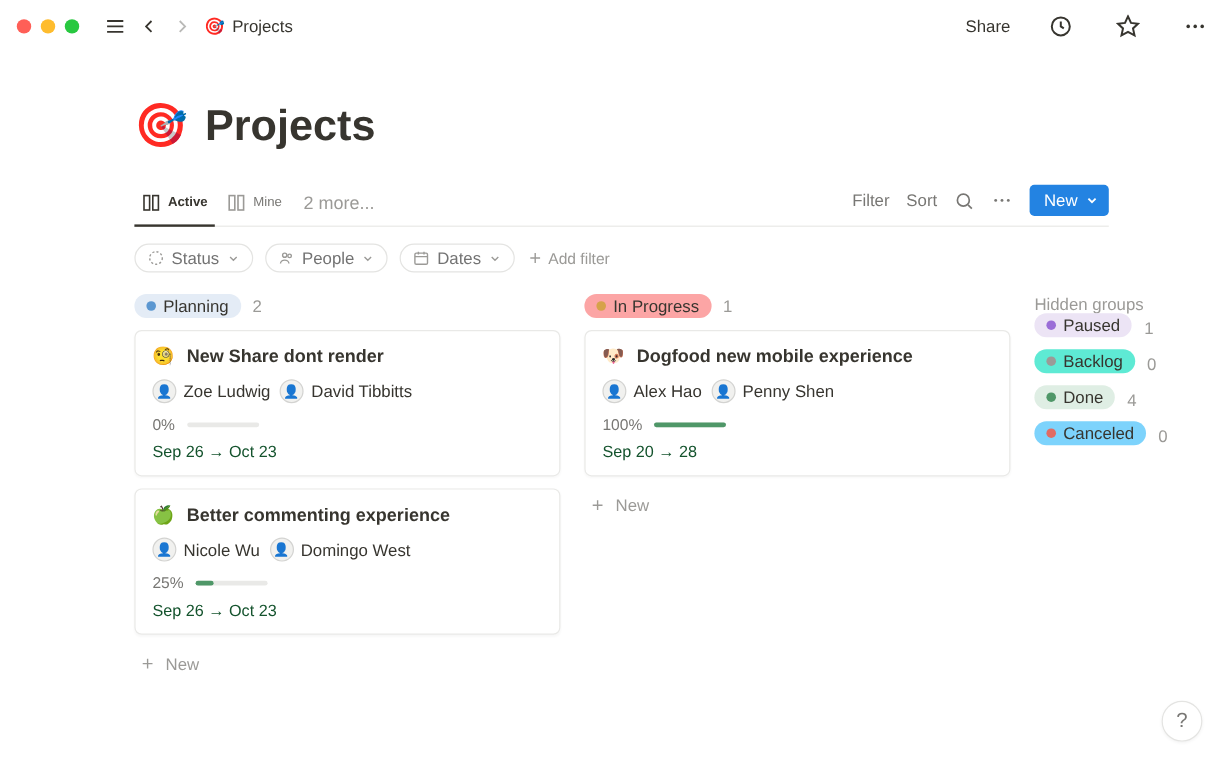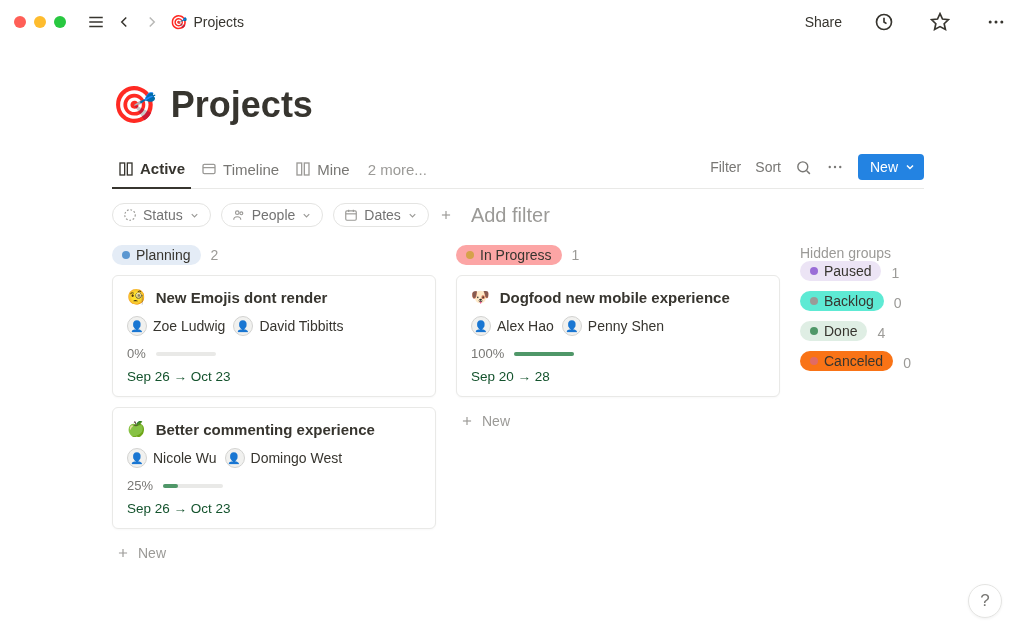--- a/index.html
+++ b/index.html
@@ -12,32 +12,32 @@
 .icon-btn.dim { color: #b9b9b7; }
 .breadcrumb { display: flex; align-items: center; gap: 6px; font-size: 14px; margin-left: 4px; }
 .spacer { flex: 1; }
 .top-actions { display: flex; align-items: center; gap: 28px; }
 .share { font-size: 14px; }
 .content { padding: 20px 100px 0 112px; }
 .page-title { display: flex; align-items: center; gap: 14px; margin-top: 20px; margin-bottom: 28px; }
 .page-title .emj { font-size: 36px; }
 .page-title h1 { font-size: 36px; font-weight: 700; }
 .viewbar { display: flex; align-items: center; border-bottom: 1px solid #e9e9e7; gap: 4px; }
-.tab { display: flex; align-items: center; gap: 6px; padding: 6px 6px 10px; color: #787774; font-size: 15px; cursor: pointer; }
+.tab { display: flex; align-items: center; gap: 6px; padding: 6px 6px 10px; color: #787774; font-size: 11px; cursor: pointer; }
 .tab.active { color: #37352f; font-weight: 600; border-bottom: 2px solid #37352f; margin-bottom: -1px; }
 .tab svg { color: #9b9a97; }
 .tab.active svg { color: #37352f; }
 .more-views { color: #9b9a97; font-size: 15px; padding: 6px 8px 10px; }
 .view-actions { display: flex; align-items: center; gap: 14px; color: #787774; font-size: 14px; padding-bottom: 8px; margin-left: 21px; }
 .new-btn { background: #2383e2; color: #fff; border-radius: 4px; padding: 5px 8px 5px 12px; font-size: 14px; font-weight: 500; display: flex; align-items: center; gap: 6px; }
 .filters { display: flex; align-items: center; gap: 10px; padding: 14px 0 18px; }
 .pill { border: 1px solid #e4e4e2; border-radius: 16px; padding: 3px 10px; display: flex; align-items: center; gap: 6px; color: #737373; font-size: 14px; cursor: pointer; }
-.addf { color: #9b9a97; font-size: 20px; display: flex; align-items: center; gap: 18px; cursor: pointer; }
+.addf { color: #9b9a97; font-size: 13px; display: flex; align-items: center; gap: 4px; cursor: pointer; }
 .board { display: flex; gap: 20px; align-items: flex-start; }
-.col { width: 324px; flex-shrink: 0; }
+.col { width: 355px; flex-shrink: 0; }
 .col-head { display: flex; align-items: center; gap: 10px; margin-bottom: 10px; }
 .tag { display: inline-flex; align-items: center; gap: 6px; padding: 2px 10px; border-radius: 12px; font-size: 14px; }
 .tag .bdot { width: 8px; height: 8px; border-radius: 50%; }
 .count { color: #9b9a97; font-size: 14px; }
 .card { border: 1px solid #e9e9e7; border-radius: 6px; padding: 12px 14px; margin-bottom: 10px; background: #fff; box-shadow: 0 1px 2px rgba(15,15,15,0.03); }
 .card-title { display: flex; align-items: center; gap: 10px; font-weight: 600; font-size: 15px; margin-bottom: 10px; }
 .people { display: flex; align-items: center; gap: 8px; font-size: 14px; color: #37352f; margin-bottom: 10px; flex-wrap: wrap; }
 .person { display: flex; align-items: center; gap: 6px; }
 .av { width: 20px; height: 20px; border-radius: 50%; background: #f1f1ef; border: 1px solid #d3d3d1; display: flex; align-items: center; justify-content: center; font-size: 11px; }
 .prog { display: flex; align-items: center; gap: 10px; font-size: 13px; color: #787774; margin-bottom: 8px; }
@@ -114,27 +114,20 @@
   <div class="viewbar">
     <div class="tab active">
       <svg width="16" height="16" viewBox="0 0 24 24" stroke="currentColor" stroke-width="2" fill="none">
           <rect x="3" y="3" width="7" height="18"></rect>
           <rect x="14" y="3" width="7" height="18"></rect>
         </svg>
       <span>Active</span>
     </div>
     <div class="tab">
       <svg width="16" height="16" viewBox="0 0 24 24" stroke="currentColor" stroke-width="2" fill="none">
-          <rect x="3" y="5" width="18" height="14" rx="2"></rect>
-          <line x1="3" y1="10" x2="21" y2="10"></line>
-        </svg>
-      <span>Timeline</span>
-    </div>
-    <div class="tab">
-      <svg width="16" height="16" viewBox="0 0 24 24" stroke="currentColor" stroke-width="2" fill="none">
           <rect x="3" y="3" width="7" height="18"></rect>
           <rect x="14" y="3" width="7" height="18"></rect>
         </svg>
       <span>Mine</span>
     </div>
     <span class="more-views">2 more...</span>
     <div class="spacer"></div>
     <div class="view-actions">
       <span>Filter</span>
       <span>Sort</span>
@@ -207,21 +200,21 @@
         <div class="col-head">
           <span class="tag" style="background:#e4ecf6">
             <span class="bdot" style="background:#5b97d1"></span>
             <span>Planning</span>
           </span>
           <span class="count">2</span>
         </div>
         <div class="card">
       <div class="card-title">
             <span>🧐</span>
-            <span>New Emojis dont  render</span>
+            <span>New Share dont  render</span>
           </div>
       <div class="people">
             <span class="person">
               <span class="av">👤</span>
               <span>Zoe Ludwig</span>
             </span>
             <span class="person">
               <span class="av">👤</span>
               <span>David Tibbitts</span>
             </span>
@@ -321,21 +314,21 @@
           <span class="count">0</span>
         </div>
         <div class="hrow">
           <span class="tag" style="background:#dfeee4">
             <span class="bdot" style="background:#4f9768"></span>
             <span>Done</span>
           </span>
           <span class="count">4</span>
         </div>
         <div class="hrow">
-          <span class="tag" style="background:#f97316">
+          <span class="tag" style="background:#7dd3fc">
             <span class="bdot" style="background:#e16b64"></span>
             <span>Canceled</span>
           </span>
           <span class="count">0</span>
         </div>
       </div>
     </div>
 </div>
 
 <div class="help">?</div>

